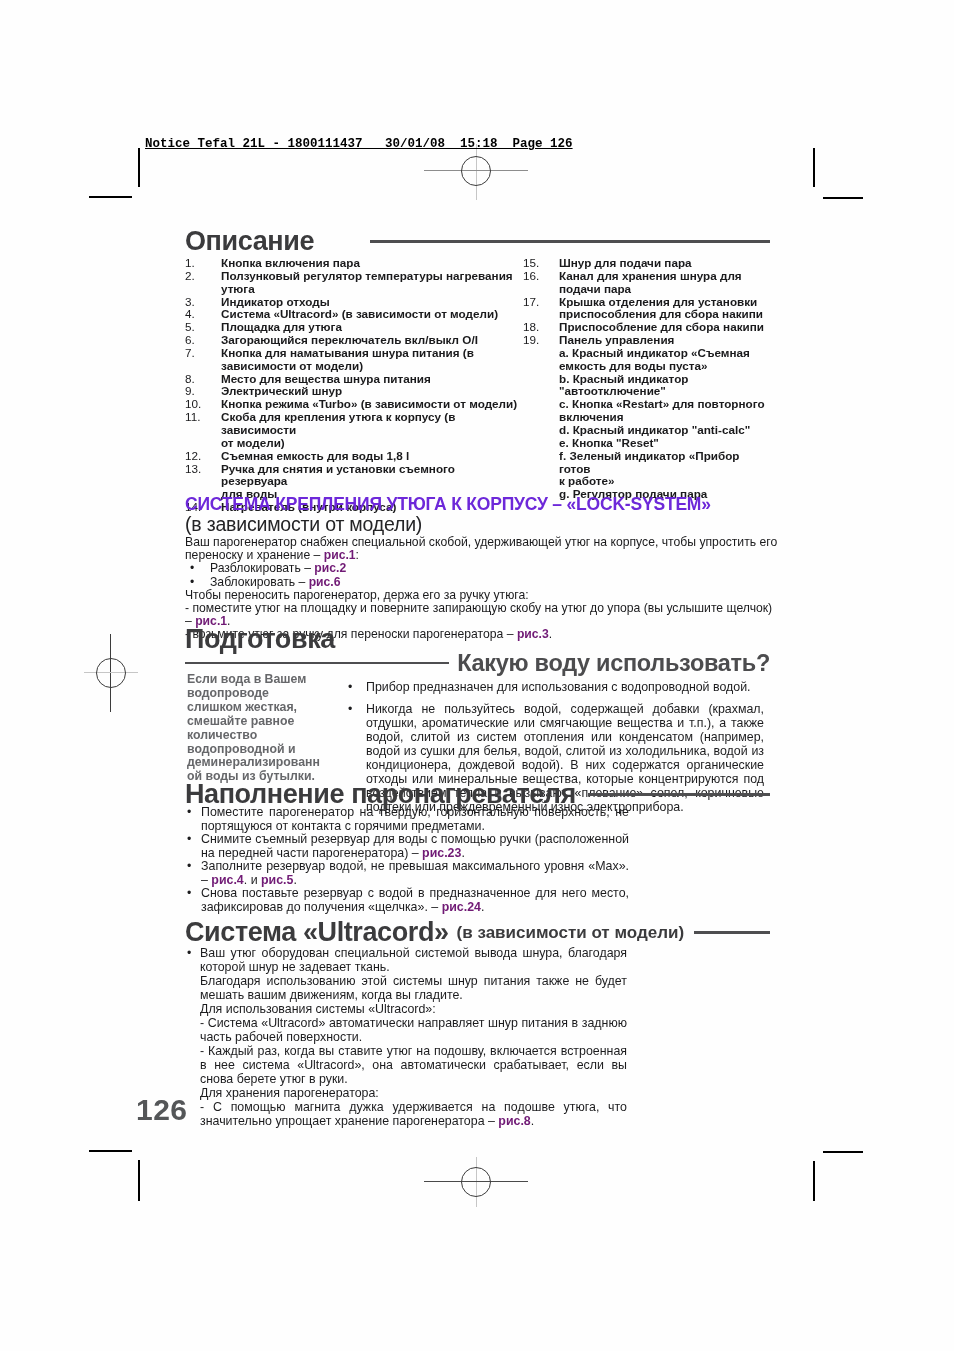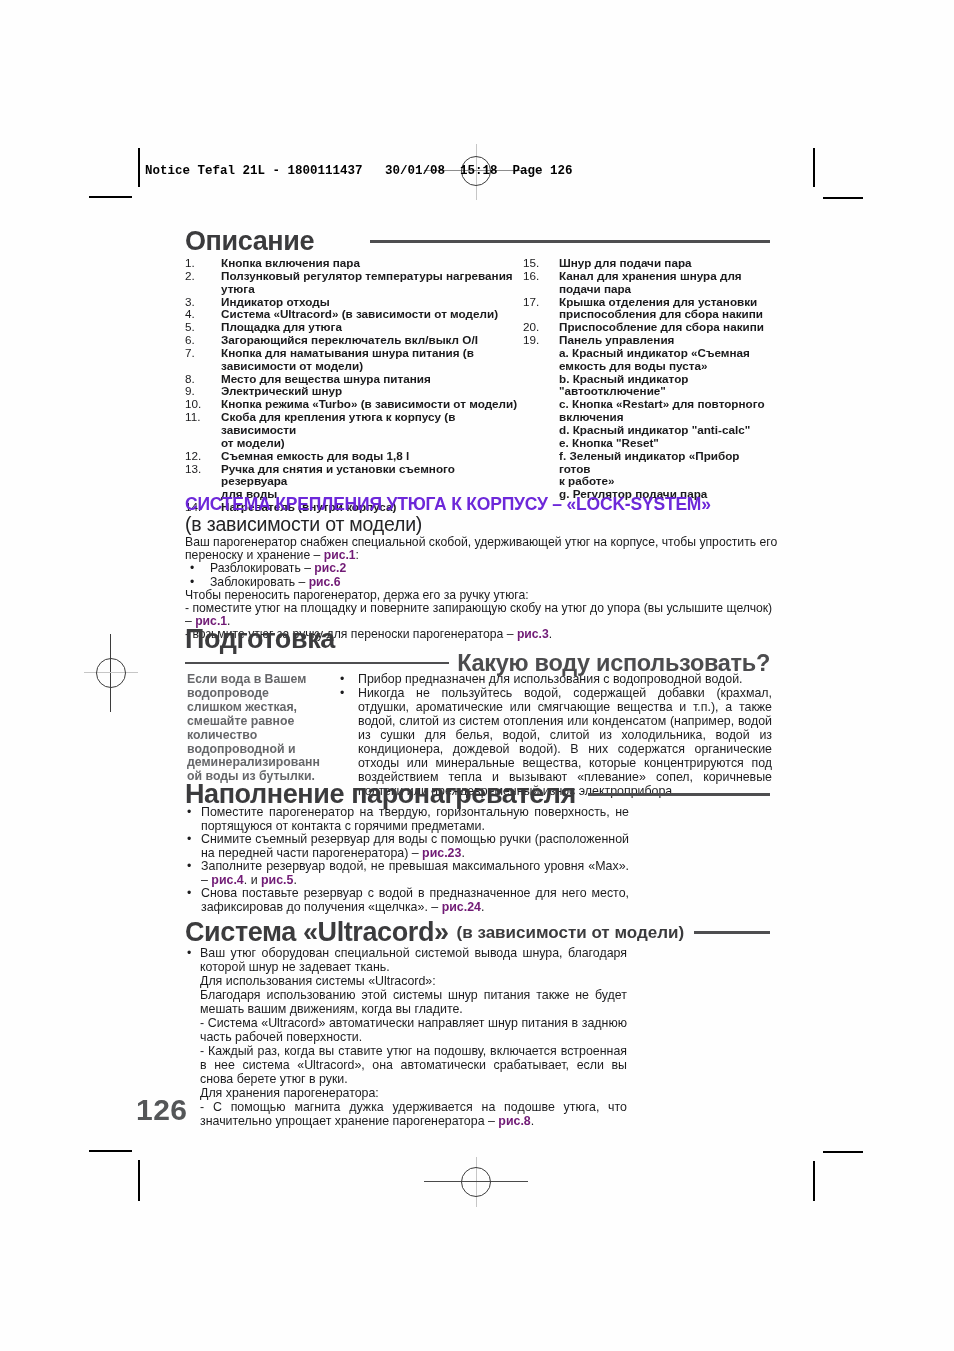--- a/index.html
+++ b/index.html
@@ -43,21 +43,21 @@
   .lock-marker { width:25px; padding-left:5px; box-sizing:border-box; }
   .water-marker { width:18px; }
   .fill-marker { width:14px; }
   .ultra-marker { width:13px; }
   .brow .btxt { flex:1; }
   .just { text-align:justify; }
 
   .water-title { font-size:23.5px; font-weight:bold; color:#4c4c4e; letter-spacing:-0.3px; white-space:nowrap; margin-left:8px; }
   .sidebar { font-size:12.3px; font-weight:bold; line-height:13.9px; color:#66676a; white-space:pre-line; }
   .water-list { font-size:12.4px; line-height:14px; width:432px; }
-  .water-list .brow { margin:0; }
+  .water-list .brow { margin:8px; }
   .fill-list { font-size:12.4px; line-height:13.5px; width:442px; }
   .ultra-body { font-size:12.4px; line-height:14px; width:440px; }
   .ultra-body .para { padding-left:13px; white-space:pre-line; }
   .ultra-suffix { font-size:17px; font-weight:bold; color:#3b3b3d; margin-left:8px; white-space:nowrap; }
   .pagenum { font-size:30px; font-weight:bold; color:#545658; letter-spacing:0.5px; }
 </style>
 </head>
 <body>
 
 <div class="page">
@@ -80,21 +80,21 @@
     <span class="v" style="left:26px; top:0; height:78px; background:#3c3c3c;"></span>
     <span class="h" style="left:0; top:38px; width:54px; background:#c6c6c6;"></span>
     <span class="circle" style="left:12px; top:24px;"></span>
   </div>
   <div class="reg" style="left:424px; top:1157px; width:104px; height:50px;">
     <span class="v" style="left:52px; top:0; height:50px; background:#c6c6c6;"></span>
     <span class="h" style="left:0; top:24px; width:104px; background:#4a4a4a;"></span>
     <span class="circle" style="left:37px; top:10px;"></span>
   </div>
 
-  <div class="abs fileinfo" style="left:145px; top:164px;">Notice Tefal 21L - 1800111437   30/01/08  15:18  Page 126</div>
+  <div class="abs fileinfo" style="left:145px; top:137px;text-decoration:underline;">Notice Tefal 21L - 1800111437   30/01/08  15:18  Page 126</div>
 
   <div class="abs h-row" style="left:185px; top:226px; width:585px;gap:40px;">
     <span class="h-big">Описание</span>
     <span class="rule" style="margin-left:16px;"></span>
   </div>
 
   <div class="abs desc-list" style="left:185px; top:257px; width:585px;">
     <div class="col-left">
 
         <div class="ditem">
@@ -184,21 +184,21 @@
 подачи пара</span>
         </div>
 
         <div class="ditem">
           <span class="num">17.</span>
           <span class="txt">Крышка отделения для установки
 приспособления для сбора накипи</span>
         </div>
 
         <div class="ditem">
-          <span class="num">20.</span>
+          <span class="num">18.</span>
           <span class="txt">Приспособление для сбора накипи</span>
         </div>
 
         <div class="ditem">
           <span class="num">19.</span>
           <span class="txt">Панель управления
 a. Красный индикатор «Съемная
 емкость для воды пуста»
 b. Красный индикатор
 "автоотключение"
@@ -302,24 +302,24 @@
     <span class="rule" style="margin-left:10px;"></span>
   </div>
 
   <div class="abs ultra-body" style="left:187px; top:946px;">
     <div class="brow">
       <span class="marker ultra-marker"></span>
       <span class="btxt just"><span>Ваш утюг оборудован специальной системой вывода шнура, благодаря которой шнур не задевает ткань.</span></span>
     </div>
     <div>
 
+        <div class="para just"><span>Благодаря использованию этой системы шнур питания также не будет мешать вашим движениям, когда вы гладите.</span></div>
+
         <div class="para just"><span>Для использования системы «Ultracord»:</span></div>
 
-        <div class="para just"><span>Благодаря использованию этой системы шнур питания также не будет мешать вашим движениям, когда вы гладите.</span></div>
-
         <div class="para just"><span>- Система «Ultracord» автоматически направляет шнур питания в заднюю часть рабочей поверхности.</span></div>
 
         <div class="para just"><span>- Каждый раз, когда вы ставите утюг на подошву, включается встроенная в нее система «Ultracord», она автоматически срабатывает, если вы снова берете утюг в руки.</span></div>
 
         <div class="para just"><span>Для хранения парогенератора:</span></div>
 
 
         <div class="para just"><span>- С помощью магнита дужка удерживается на подошве утюга, что значительно упрощает хранение парогенератора – </span><span class="fig">рис.8</span><span>.</span></div>
       </div>
   </div>

